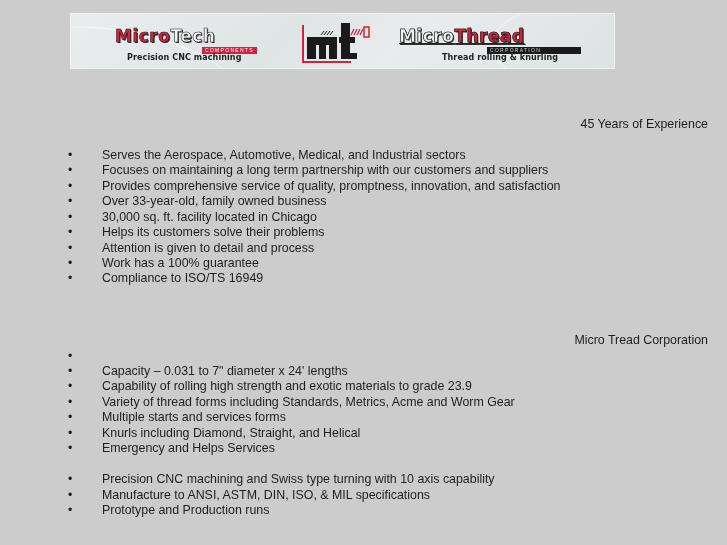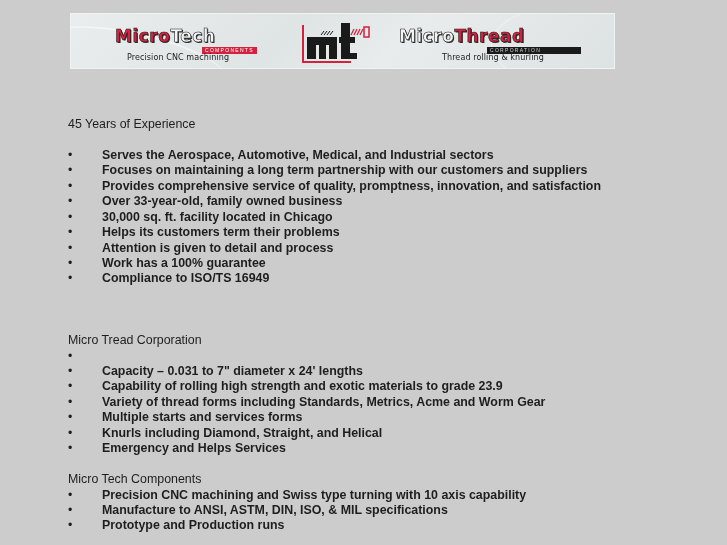--- a/index.html
+++ b/index.html
@@ -75,35 +75,35 @@
     white-space: nowrap;
   }
   .subbar.red { background: #d4213d; color: #ffffff; }
   .subbar.black { background: #1a1a1a; color: #cfcfcf; }
   .tagline {
     font-family: "DejaVu Sans", sans-serif;
     font-size: 8px;
     line-height: 10px;
     color: #222;
     white-space: nowrap;
-    font-weight: normal;
+    font-weight: bold;
     letter-spacing: 0.1px;
   }
   .mt-left .wordmark { position: absolute; left: 0; top: 4px; }
   .mt-left .subbar { position: absolute; left: 87px; top: 24px; }
   .mt-left .tagline { position: absolute; left: 12px; top: 30px; }
 
   .mt-right {
     position: absolute;
     left: 328px;
     top: 9px;
     width: 190px;
     height: 40px;
   }
-  .mt-right .wordmark { position: absolute; left: 0; top: 4px; }
+  .mt-right .wordmark { position: absolute; left: 0; top: 4px; text-decoration: underline; }
   .mt-right .subbar { position: absolute; left: 88px; top: 24px; width: 88px; }
   .mt-right .tagline { position: absolute; left: 43px; top: 30px; }
 
   
   .logo-mark {
     position: absolute;
     left: 230px;
     top: 5px;
     width: 72px;
     height: 44px;
@@ -114,38 +114,38 @@
     position: absolute;
     left: 68px;
     top: 117px;
     width: 640px;
     font-size: 12.4px;
     line-height: 15.45px;
   }
   .line {
     height: 15.45px;
     white-space: nowrap;
+    text-align: right;
   }
   .blank { height: 15.45px; }
   .li {
     position: relative;
     height: 15.45px;
     white-space: nowrap;
   }
   .li .bullet {
     position: absolute;
     left: 0;
     top: 0;
     width: 10px;
   }
   .li .text {
     position: absolute;
     left: 34px;
     top: 0;
-    font-weight: bold;
   }
 </style>
 </head>
 <body>
 
 <div class="banner">
   <div class="swoosh"></div>
   <div class="swoosh2"></div>
 
   <div class="mt-left">
@@ -214,21 +214,21 @@
     <div class="li">
         <span class="bullet">•</span>
         <span class="text">Over 33-year-old, family owned business</span>
       </div>
     <div class="li">
         <span class="bullet">•</span>
         <span class="text">30,000 sq. ft. facility located in Chicago</span>
       </div>
     <div class="li">
         <span class="bullet">•</span>
-        <span class="text">Helps its customers term their problems</span>
+        <span class="text">Helps its customers solve their problems</span>
       </div>
     <div class="li">
         <span class="bullet">•</span>
         <span class="text">Attention is given to detail and process</span>
       </div>
     <div class="li">
         <span class="bullet">•</span>
         <span class="text">Work has a 100% guarantee</span>
       </div>
     <div class="li">
@@ -263,21 +263,20 @@
     <div class="li">
         <span class="bullet">•</span>
         <span class="text">Knurls including Diamond, Straight, and Helical</span>
       </div>
     <div class="li">
         <span class="bullet">•</span>
         <span class="text">Emergency and Helps Services</span>
       </div>
   </div>
   <div class="blank"></div>
-  <div class="line">Micro Tech Components</div>
   <div class="list">
     <div class="li">
         <span class="bullet">•</span>
         <span class="text">Precision CNC machining and Swiss type turning with 10 axis capability</span>
       </div>
     <div class="li">
         <span class="bullet">•</span>
         <span class="text">Manufacture to ANSI, ASTM, DIN, ISO, &amp; MIL specifications</span>
       </div>
     <div class="li">

